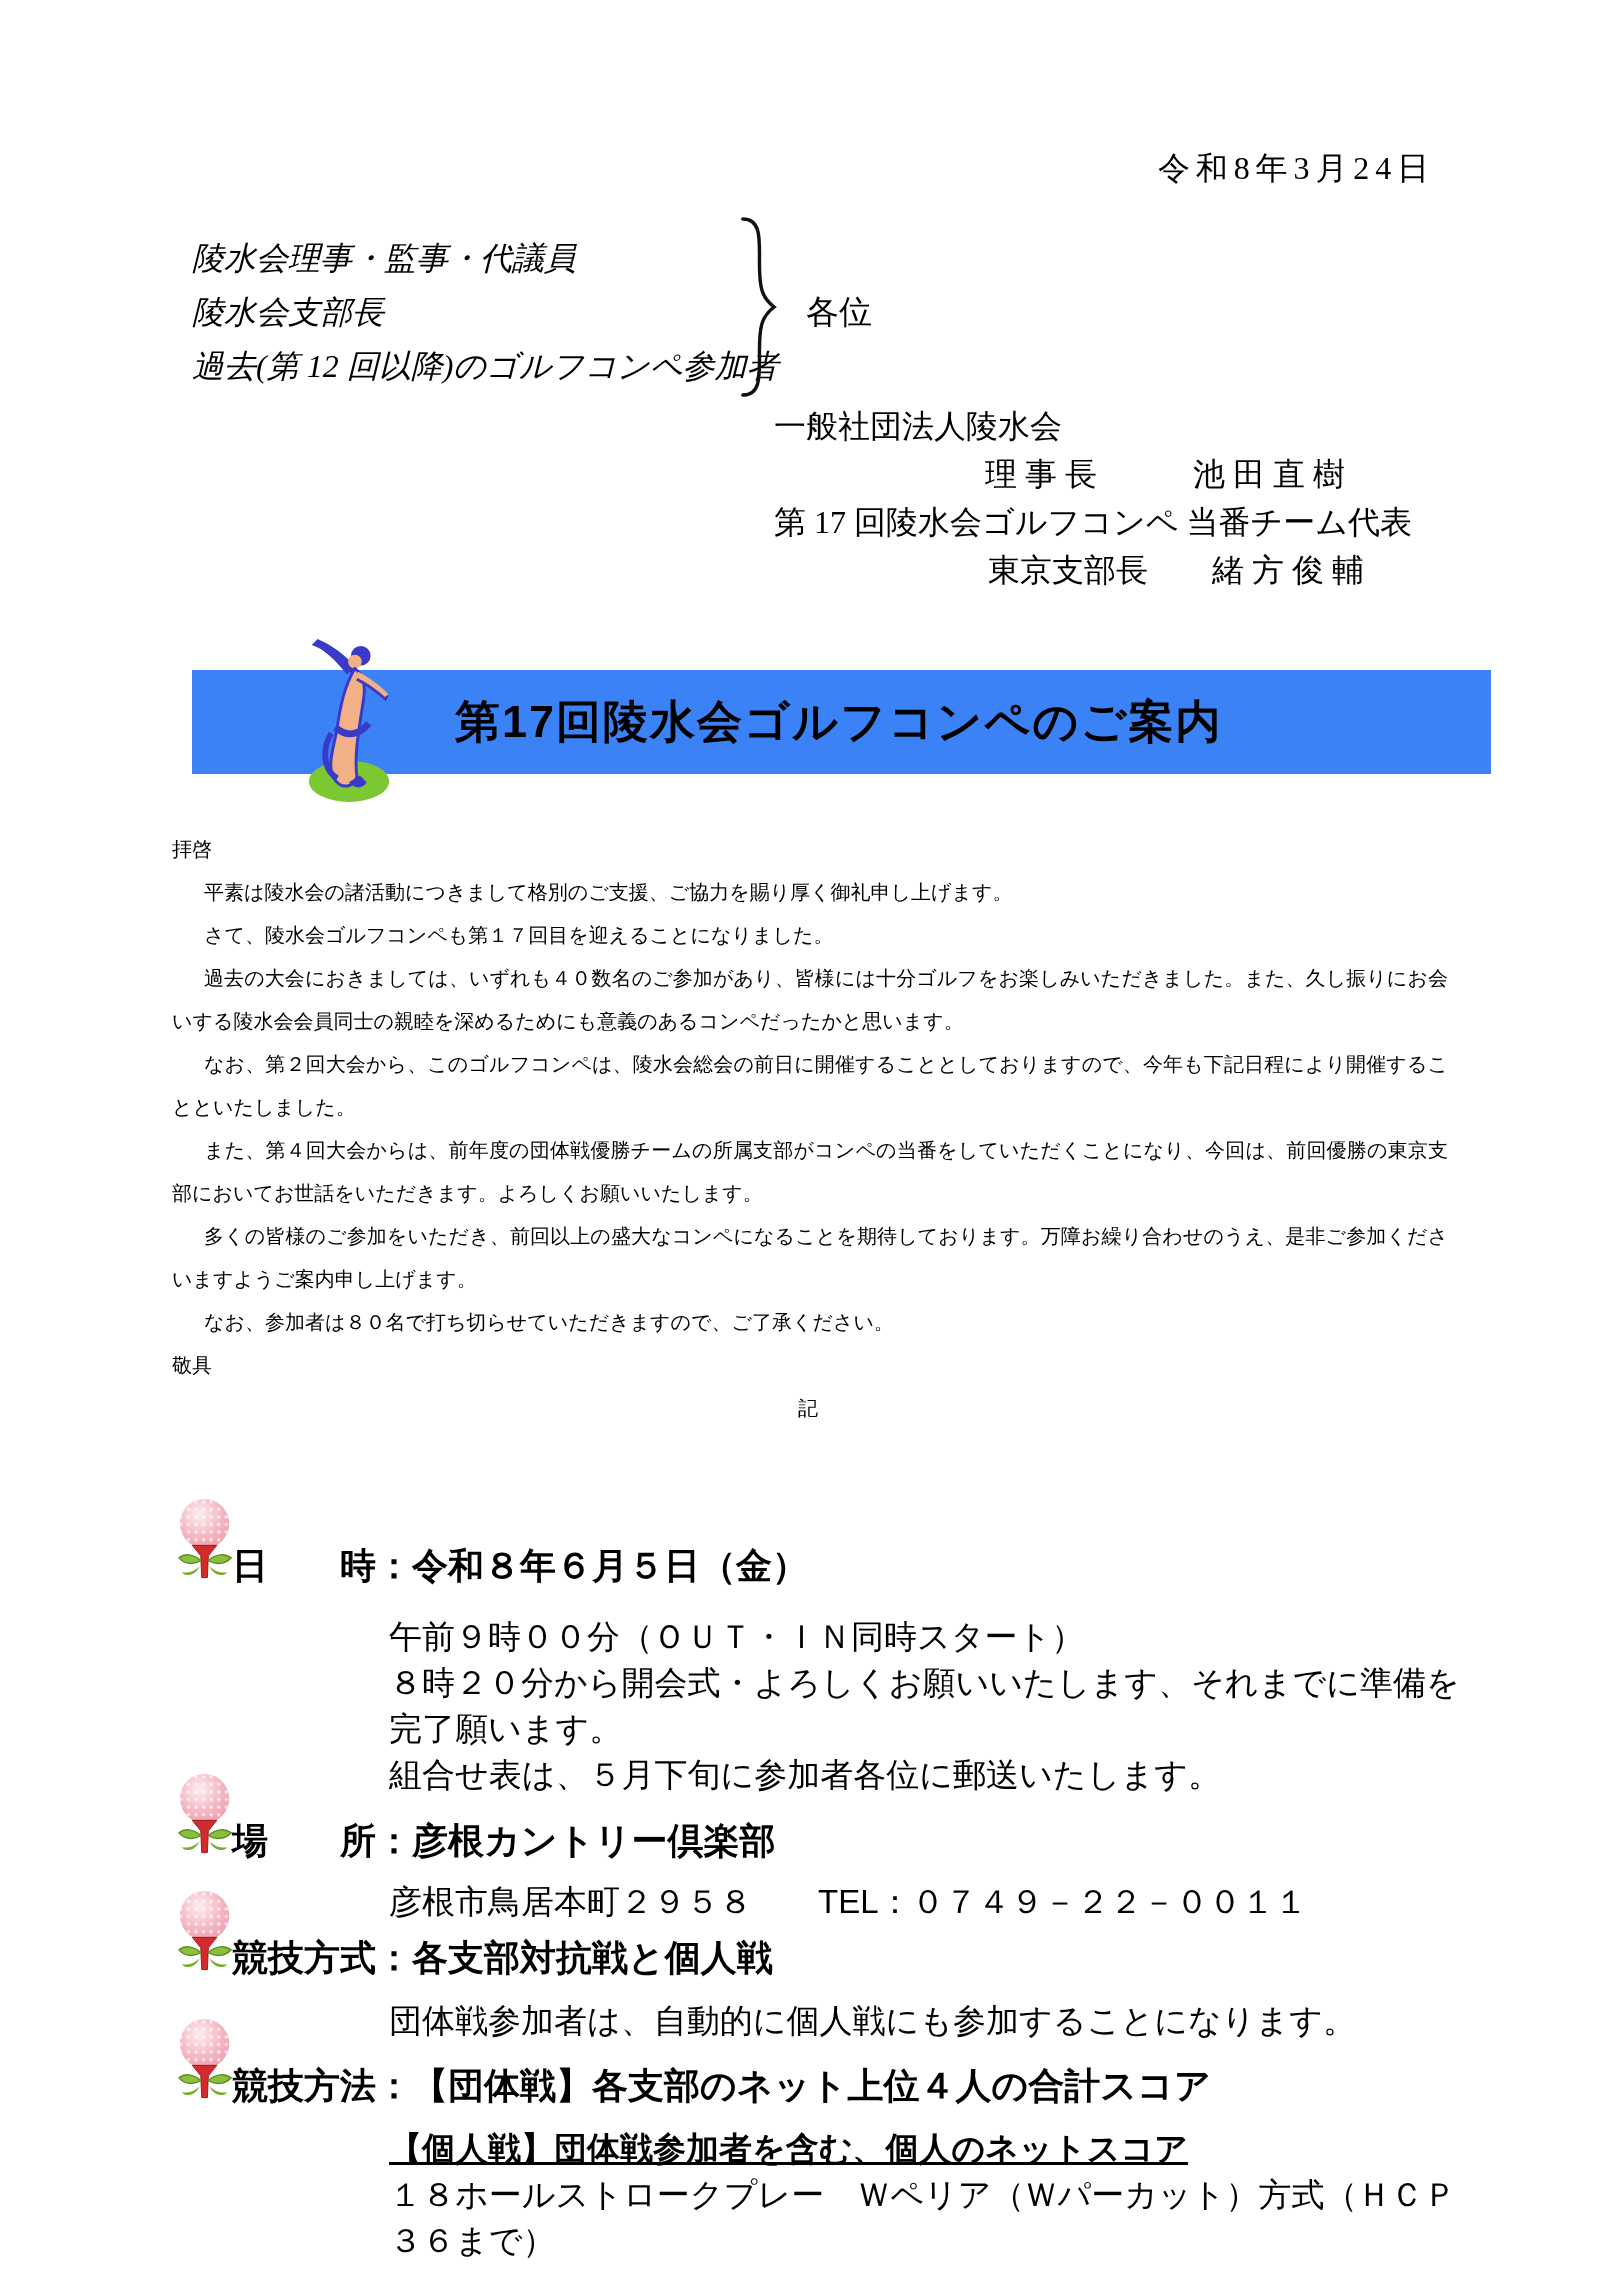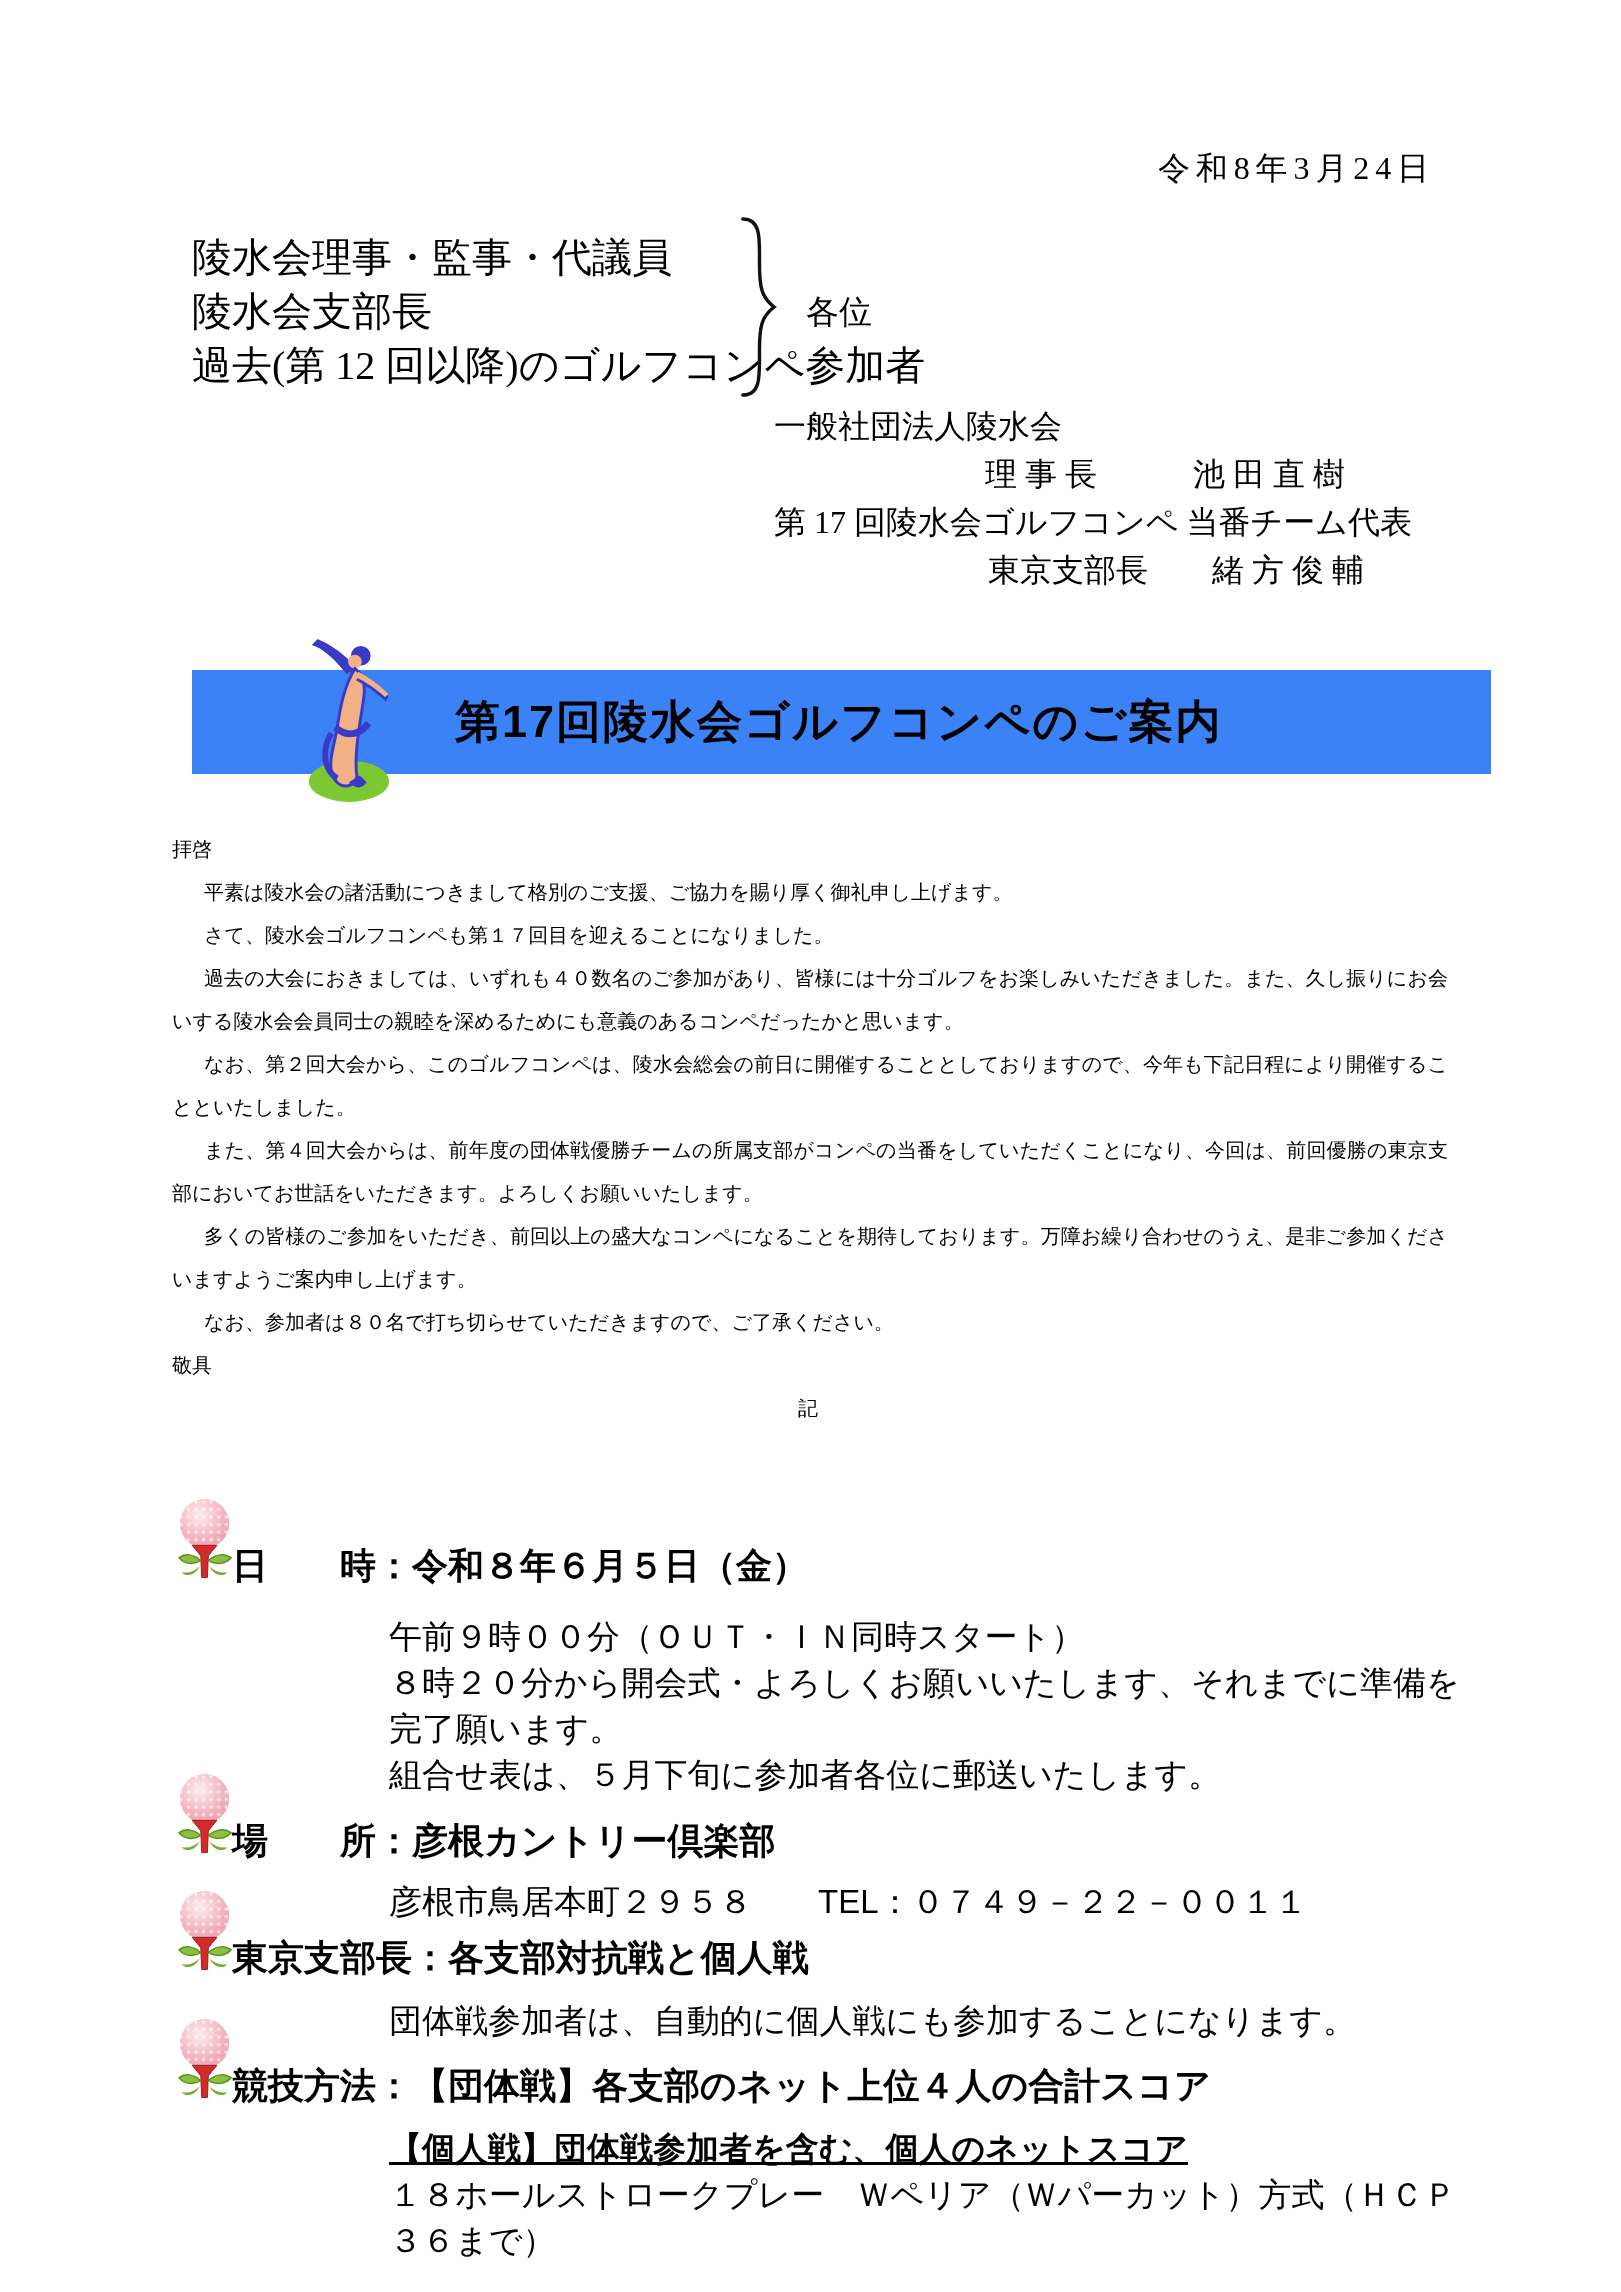--- a/index.html
+++ b/index.html
@@ -12,21 +12,21 @@
     font-family:"Liberation Serif","DejaVu Serif",serif;
     overflow:hidden;
   }
   
   .issue-date{
     position:absolute;top:147px;right:186px;
     font-size:32px;letter-spacing:5.9px;white-space:nowrap;
   }
   .recipients{
     position:absolute;left:192px;top:231px;
-    font-size:40px;line-height:54px;white-space:nowrap;
+    font-size:32px;line-height:54px;white-space:nowrap;font-style:italic;
   }
   .brace-svg{position:absolute;left:735px;top:216px;width:45px;height:182px;}
   .kakui{position:absolute;left:806px;top:290px;font-size:33px;}
   .sender{
     position:absolute;left:774px;top:402px;
     font-size:32px;line-height:48px;white-space:nowrap;
   }
   .sender .s-l2{margin-left:211px;}
   .sender .s-l4{margin-left:214px;font-family:Liberation Serif, serif;}
   
@@ -175,21 +175,21 @@
     <div class="s-head">
       <svg class="s-icon" viewBox="0 0 60 95" aria-hidden="true">
         <circle cx="29" cy="27" r="26" fill="url(#ballGrad)"></circle>
         <circle cx="29" cy="27" r="26" fill="url(#ballDots)"></circle>
         <path d="M16 50 L42 50 L33 61 L32 84 L26 84 L25 61 Z" fill="#d32b2b" stroke="#9c1616" stroke-width="1"></path>
         <path d="M25 66 C17 59 8 58 2 63 C7 70 18 71 25 66 Z" fill="#8bbf3e" stroke="#5b8c20" stroke-width="1.5"></path>
         <path d="M33 66 C41 59 50 58 57 63 C51 70 40 71 33 66 Z" fill="#8bbf3e" stroke="#5b8c20" stroke-width="1.5"></path>
         <path d="M24 72 C18 78 10 80 5 78 C9 84 19 82 24 72 Z" fill="#79ad30"></path>
         <path d="M34 72 C40 78 48 80 53 78 C49 84 39 82 34 72 Z" fill="#79ad30"></path>
       </svg>
-      <span>東京支部長：</span><span>各支部対抗戦と個人戦</span>
+      <span>競技方式：</span><span>各支部対抗戦と個人戦</span>
     </div>
     <div class="s-sub">
       <p>団体戦参加者は、自動的に個人戦にも参加することになります。</p>
     </div>
   </div>
 
   <div class="section sec-4">
     <div class="s-head">
       <svg class="s-icon" viewBox="0 0 60 95" aria-hidden="true">
         <circle cx="29" cy="27" r="26" fill="url(#ballGrad)"></circle>

